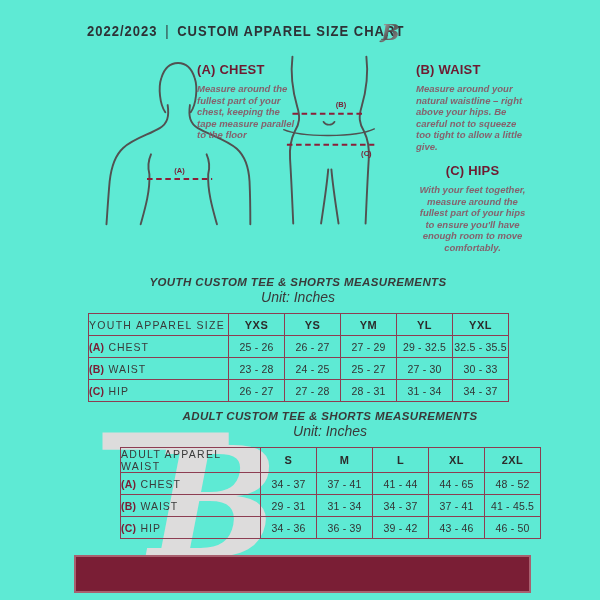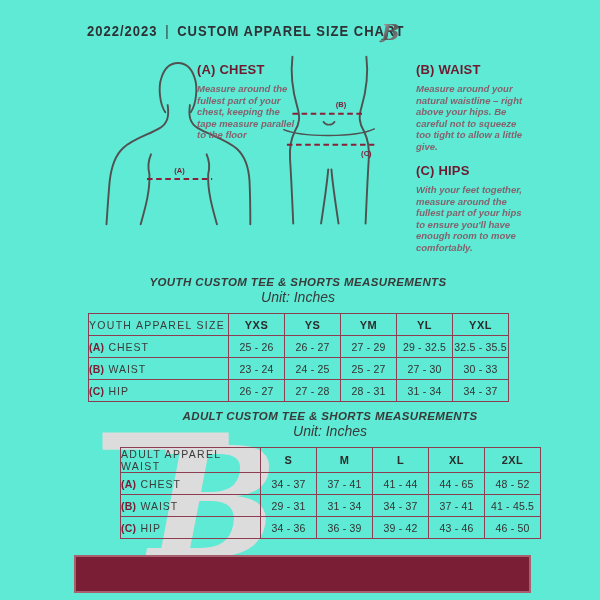--- a/index.html
+++ b/index.html
@@ -25,21 +25,21 @@
   .figures{position:absolute;left:60px;top:55px;z-index:1;}
   .instr{position:absolute;z-index:2;}
   .instr h3{
     margin:0 0 6px 0;font-size:13px;font-weight:800;color:#6e1b31;letter-spacing:.2px;
   }
   .instr p{
     margin:0;font-size:9.5px;line-height:11.6px;font-style:italic;color:#85626d;font-weight:600;
   }
   .instr-chest{left:197px;top:62px;width:99px;}
   .instr-waist{left:416px;top:62px;width:113px;}
-  .instr-hips{left:416px;top:163px;width:113px;}
+  .instr-hips{left:416px;top:163px;width:113px;text-align:center;}
   
   .tbl-section{position:absolute;width:420px;z-index:2;}
   .tbl-section.youth{left:88px;top:276px;}
   .tbl-section.adult{left:88px;top:410px;padding-left:32px;}
   .tbl-title{margin:0;font-size:11.5px;font-weight:700;letter-spacing:.4px;color:#3a3a3a;text-align:center;font-style:italic;}
   .tbl-unit{margin:1px 0 0 0;font-size:14px;font-weight:400;font-style:italic;color:#3a3a3a;text-align:center;}
   table.sizes{border-collapse:collapse;table-layout:fixed;width:420px;margin-top:8px;background:transparent;}
   table.sizes col.c-label{width:140px;}
   table.sizes col.c-size{width:56px;}
   table.sizes td,table.sizes th{
@@ -162,21 +162,21 @@
       <tr>
         <td class="lbl"><span class="row-key">(A)</span> <span class="row-lab">CHEST</span></td>
         <td class="val">25 - 26</td>
         <td class="val">26 - 27</td>
         <td class="val">27 - 29</td>
         <td class="val">29 - 32.5</td>
         <td class="val">32.5 - 35.5</td>
       </tr>
       <tr>
         <td class="lbl"><span class="row-key">(B)</span> <span class="row-lab">WAIST</span></td>
-        <td class="val">23 - 24</td>
+        <td class="val">23 - 28</td>
         <td class="val">24 - 25</td>
         <td class="val">25 - 27</td>
         <td class="val">27 - 30</td>
         <td class="val">30 - 33</td>
       </tr>
       <tr>
         <td class="lbl"><span class="row-key">(C)</span> <span class="row-lab">HIP</span></td>
         <td class="val">26 - 27</td>
         <td class="val">27 - 28</td>
         <td class="val">28 - 31</td>

